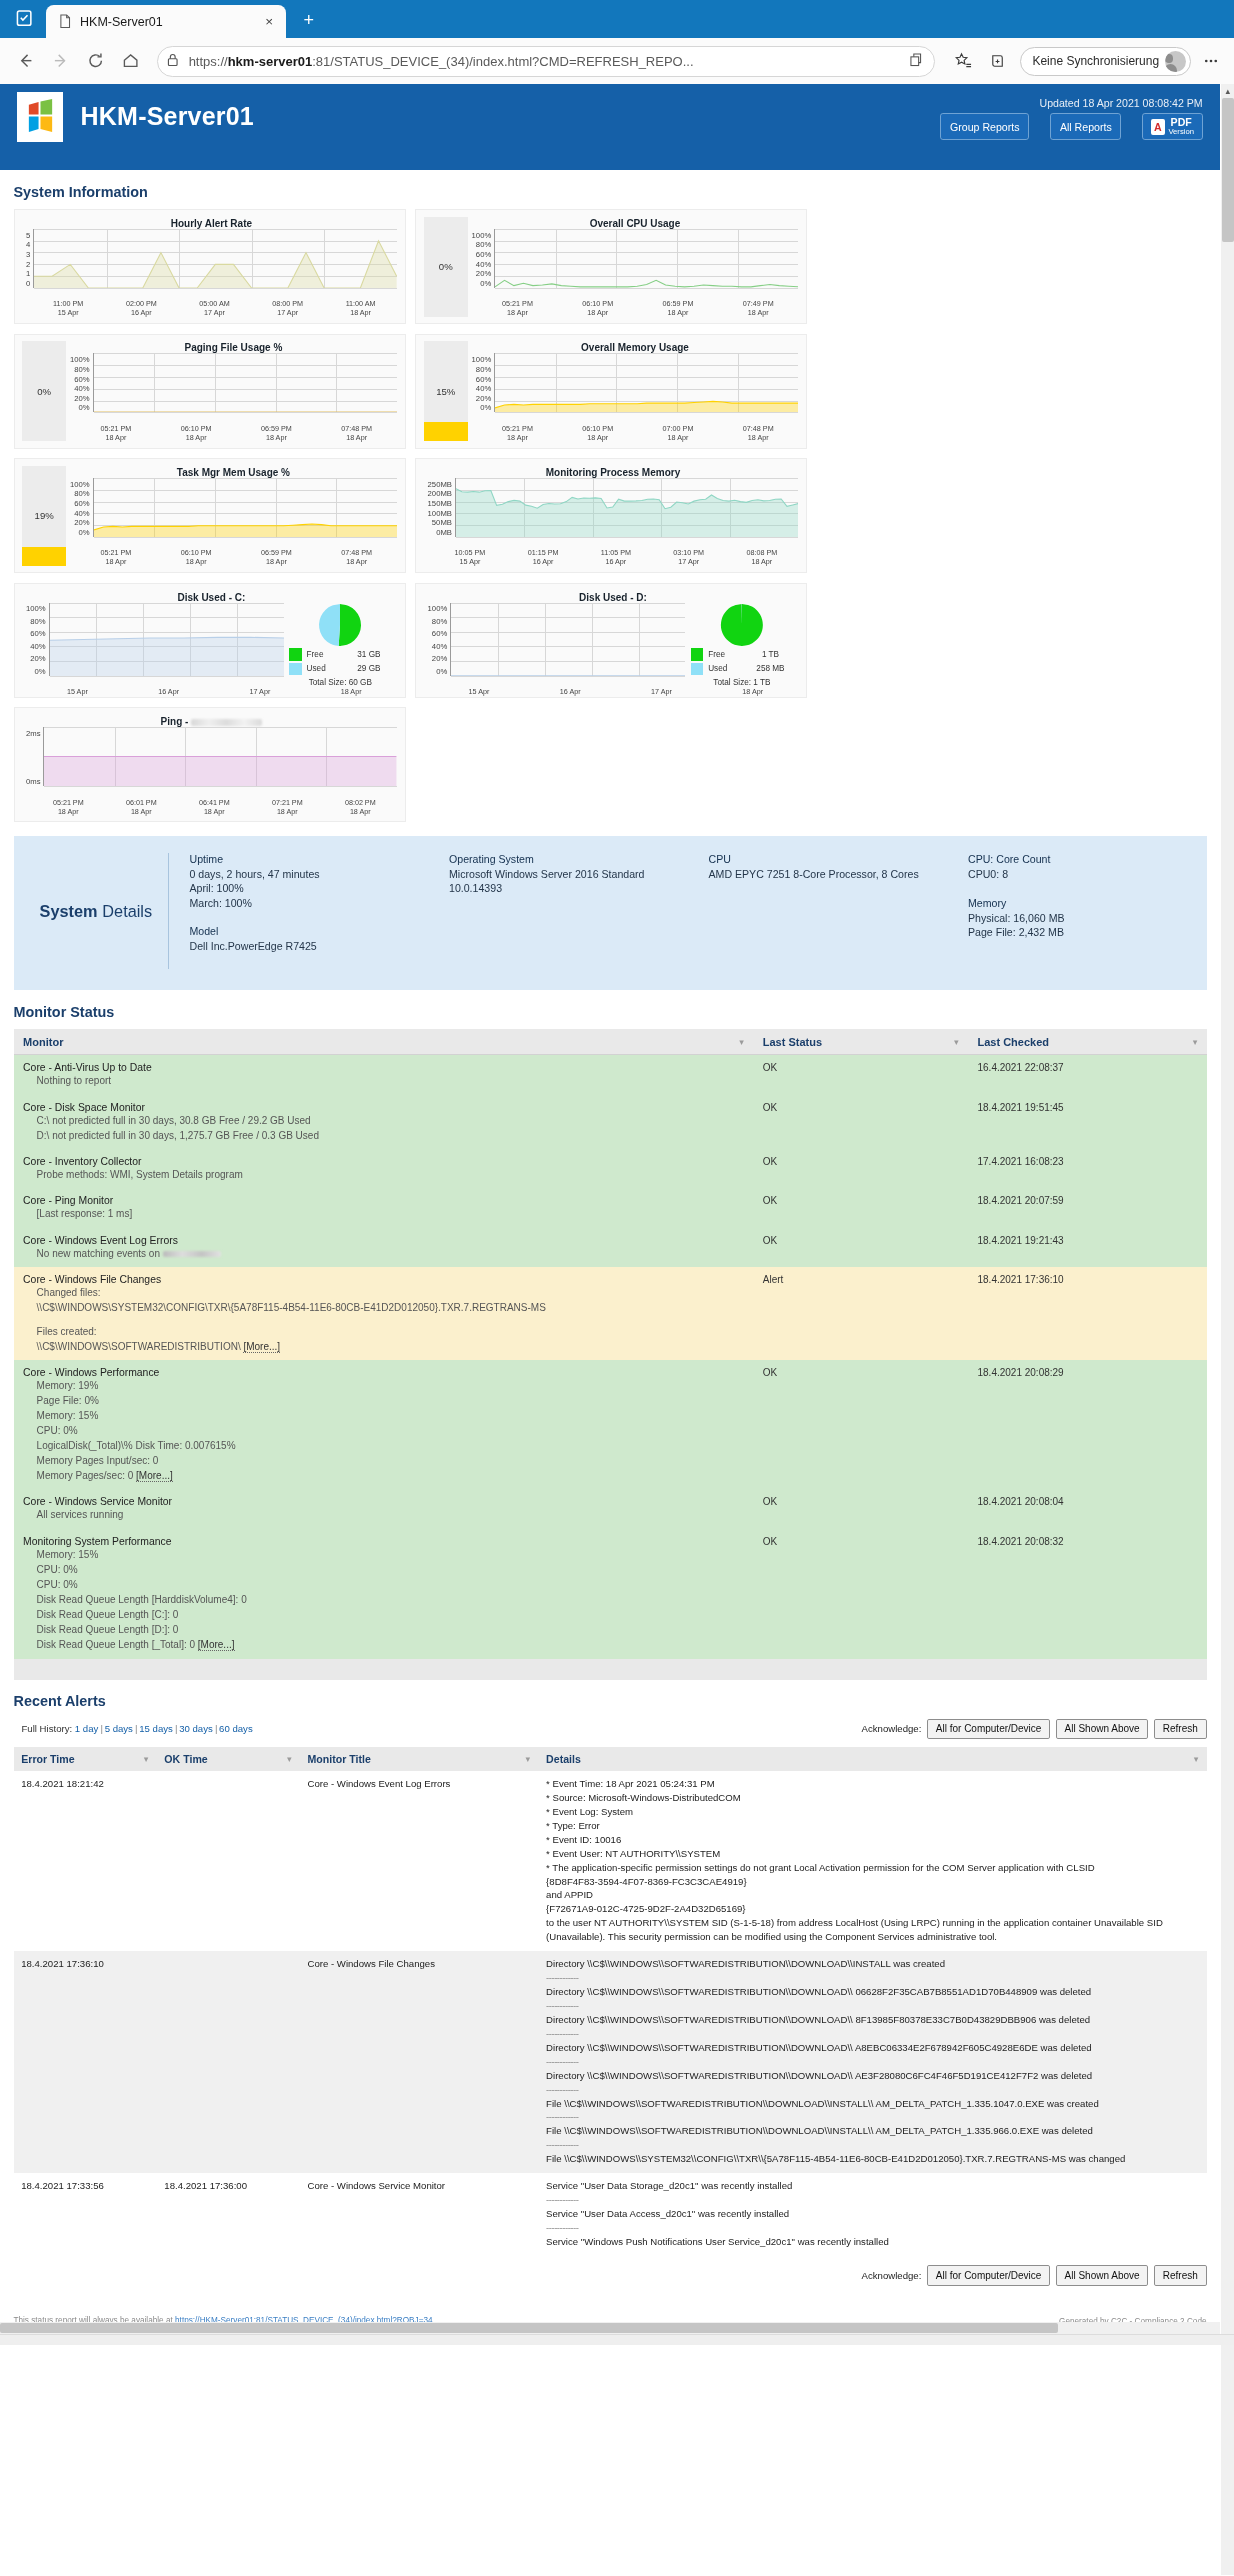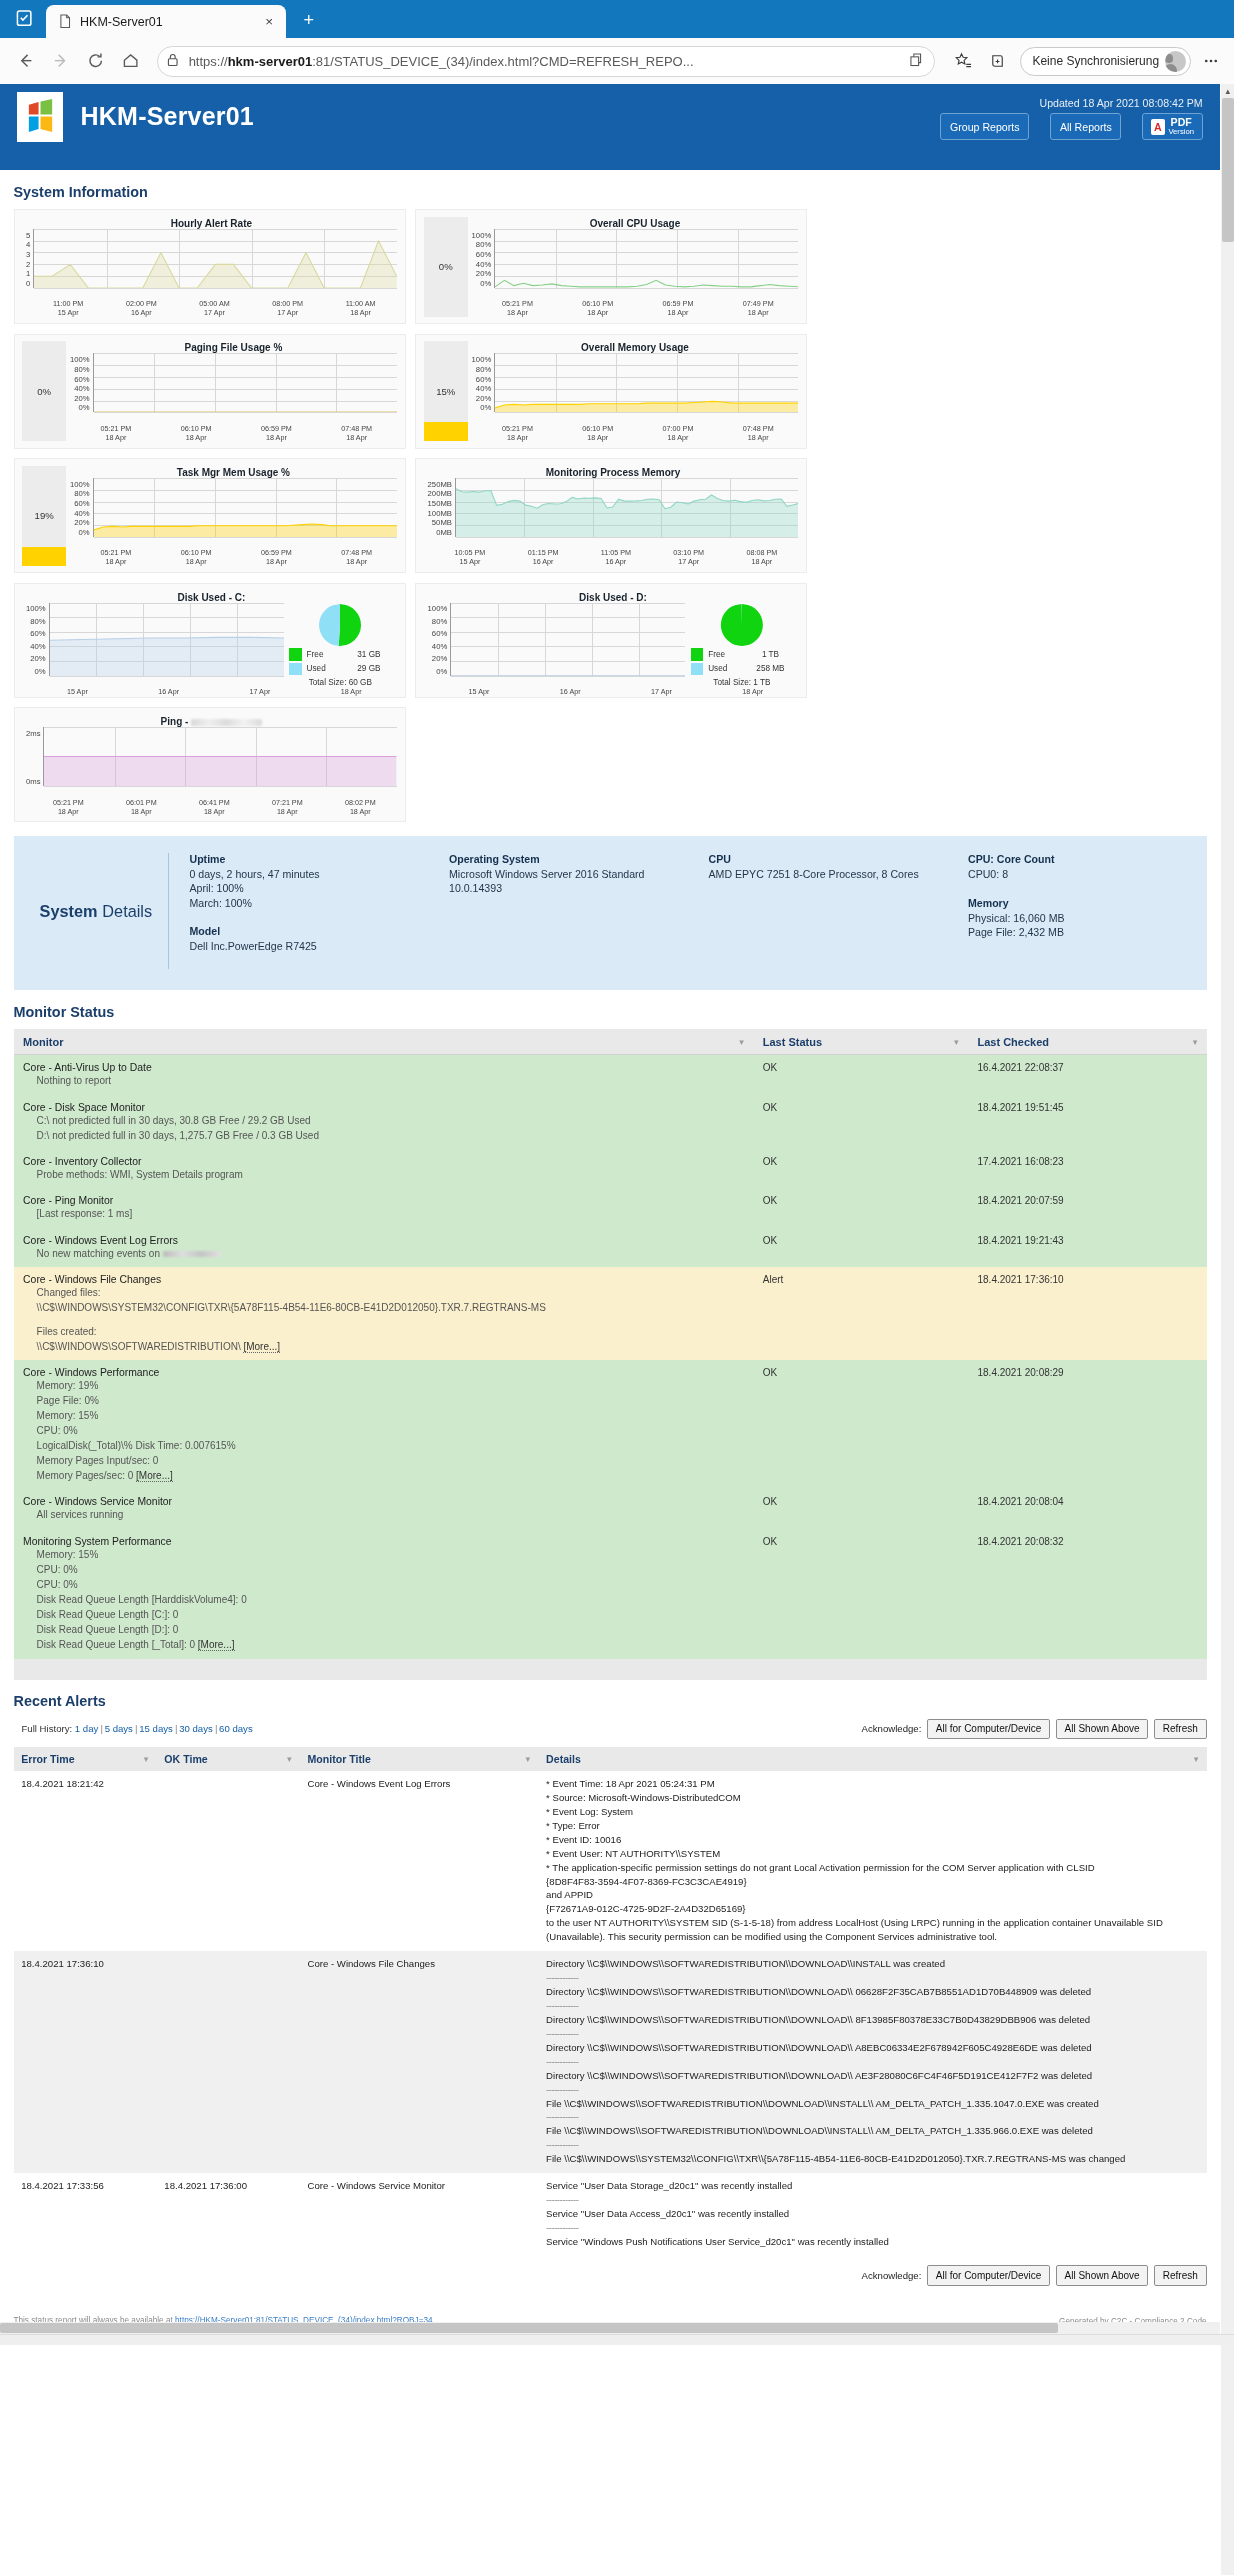--- a/index.html
+++ b/index.html
@@ -102,21 +102,21 @@
   .legrow .vl2 { flex:1; text-align:center;}
   .totsz { margin-top:2.9px; font-size:8.2px;}
 
   
   .sysdetails { margin:13.5px 13.5px 0 13.5px; background:#dbeaf7; display:flex; padding:17.3px 0 21px 0; }
   .sd-label { width:154px; flex:0 0 154px; display:flex; align-items:center; justify-content:flex-end; padding-right:15.4px; font-size:16.3px; color:#1b3f6b;}
   .sd-label b { font-weight:bold; margin-right:4.8px;}
   .sd-cols { flex:1; display:flex; border-left:1px solid #a8c4de; }
   .sd-col { flex:1; padding-left:21px; }
   .sd-group { margin-bottom:15.4px; }
-  .sd-group h4 { margin:0 0 1.9px 0; font-size:10.6px; color:#14304f; font-weight:bold;}
+  .sd-group h4 { margin:0 0 1.9px 0; font-size:10.6px; color:#14304f; font-weight:normal;}
   .sd-group p { margin:0; font-size:10.6px; color:#24364a; line-height:1.35;}
 
   
   .tbl { margin:0 13.5px; width:1193px; border-collapse:collapse; }
   .tbl thead th {
     background:#e9e9e9; color:#1b3f6b; font-size:11px; font-weight:bold; text-align:left;
     padding:6.7px 9.6px; border-bottom:1px solid #d2d2d2; position:relative;
   }
   .tbl thead th .sorter { position:absolute; right:7.7px; top:50%; transform:translateY(-50%); color:#9b9b9b; font-size:7.7px;}
   .tbl td { vertical-align:top; padding:6.7px 9.6px; font-size:10px; color:#333; }

